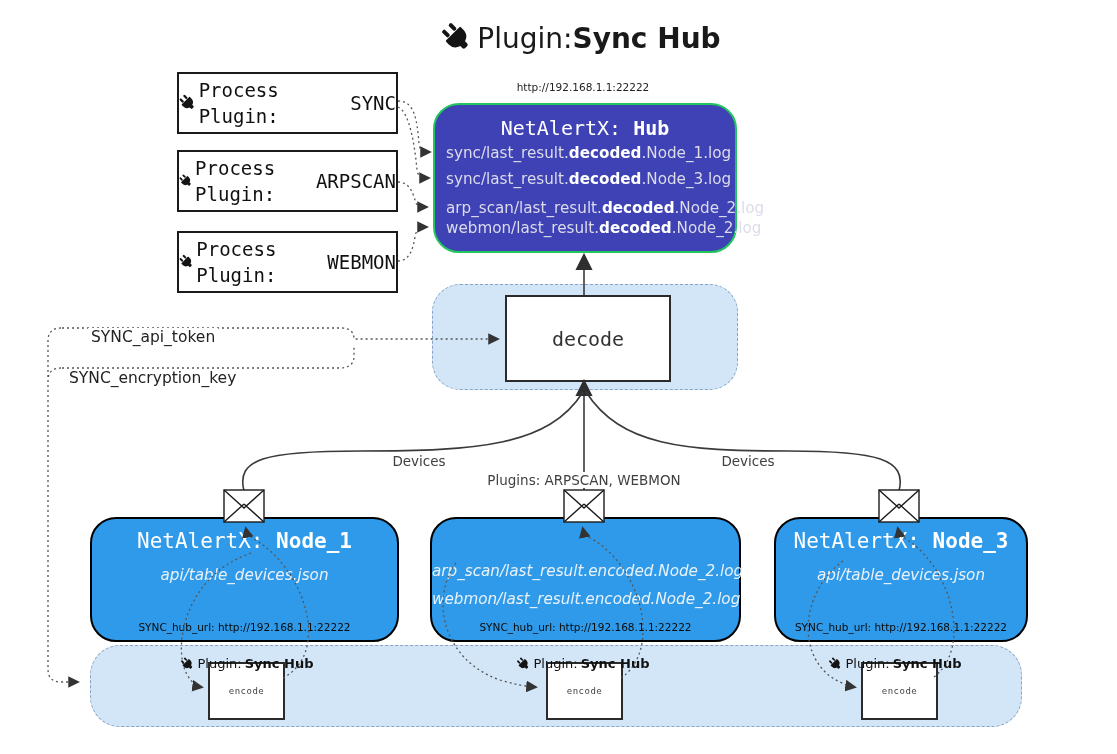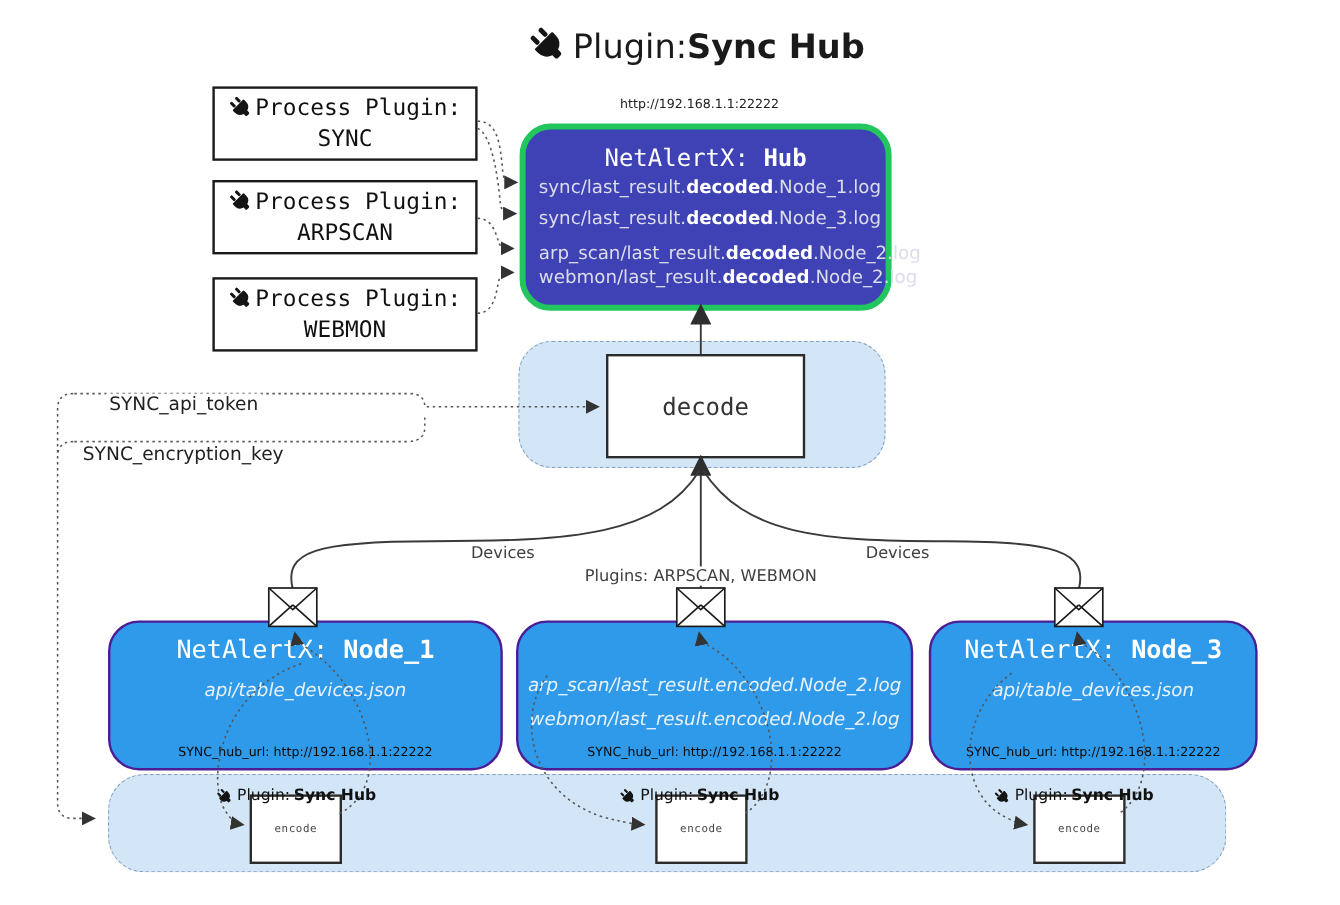--- a/index.html
+++ b/index.html
@@ -14,45 +14,45 @@
 
   
   .diagram-title{left:45px;right:0;top:16px;height:44px;display:flex;align-items:center;
                  justify-content:center;font-size:28px;color:#1a1a1a;}
   .diagram-title b{font-weight:700;}
   .plug{color:#141414;display:inline-block;}
 
   
   .pluginbox{width:217px;height:58px;left:177px;background:#fff;border:2px solid #1a1a1a;
              font-family:"DejaVu Sans Mono",monospace;font-size:19px;color:#111;
-             display:flex;flex-direction:column;align-items:center;justify-content:center;line-height:26px;}
+             display:flex;flex-direction:row;align-items:center;justify-content:center;line-height:26px;}
   .pluginbox .l1{display:flex;align-items:center;gap:2px;}
 
   
   .hub-url{left:433px;width:300px;top:81px;text-align:center;font-size:10.5px;color:#222;}
   .hub{left:433px;top:103px;width:300px;height:146px;background:var(--hub-fill,#3e42b4);
-       border:5px solid #22c55e;border-radius:26px;color:#fff;}
+       border:2px solid #22c55e;border-radius:26px;color:#fff;}
   .hub-title{position:absolute;left:0;right:0;top:11px;text-align:center;
              font-family:"DejaVu Sans Mono",monospace;font-size:20px;color:#fff;}
   .hub-title b,.node-title b{font-weight:700;}
   .hublog{position:absolute;left:11px;height:20px;font-size:15.2px;color:#dcdceb;white-space:nowrap;text-align:center;}
   .hublog b{color:#fff;font-weight:700;}
 
   
   .container{background:var(--container-fill,#d3e6f8);border:1.6px dashed var(--container-border,#87a4c2);
              border-radius:28px;}
   .decode-container{left:432px;top:284px;width:304px;height:104px;}
   .iobox{background:#fff;border:2px solid #2b2b2b;display:flex;align-items:center;justify-content:center;
          font-family:"DejaVu Sans Mono",monospace;color:#333;}
   .decode-box{left:505px;top:295px;width:162px;height:83px;font-size:20px;}
   .encode-box{width:73px;height:54px;top:662px;font-size:9px;letter-spacing:.5px;color:#444;}
 
   
-  .node{top:517px;height:121px;background:var(--node-fill,#2f9ae9);border:2px solid #4c1d95;
-        border-radius:26px;color:#fff;padding-left:20px;}
+  .node{top:517px;height:121px;background:var(--node-fill,#2f9ae9);border:2px solid #000000;
+        border-radius:26px;color:#fff;}
   .node-title{position:absolute;left:0;right:0;top:10px;text-align:center;
               font-family:"DejaVu Sans Mono",monospace;font-size:21px;color:#fff;white-space:nowrap;}
   .nodeline{position:absolute;left:0;right:0;text-align:center;font-size:15.2px;color:#e9f2fb;white-space:nowrap;font-style:italic;}
   .node-huburl{position:absolute;left:0;right:0;bottom:7px;text-align:center;font-size:10.5px;color:#0a0a0a;}
 
   
   .bottom-container{left:90px;top:645px;width:930px;height:80px;border-radius:30px;}
   .synclabel{top:646px;transform:translateX(-50%);display:flex;align-items:center;gap:3px;
              font-size:13px;color:#111;white-space:nowrap;}
   .synclabel b{font-weight:700;}

